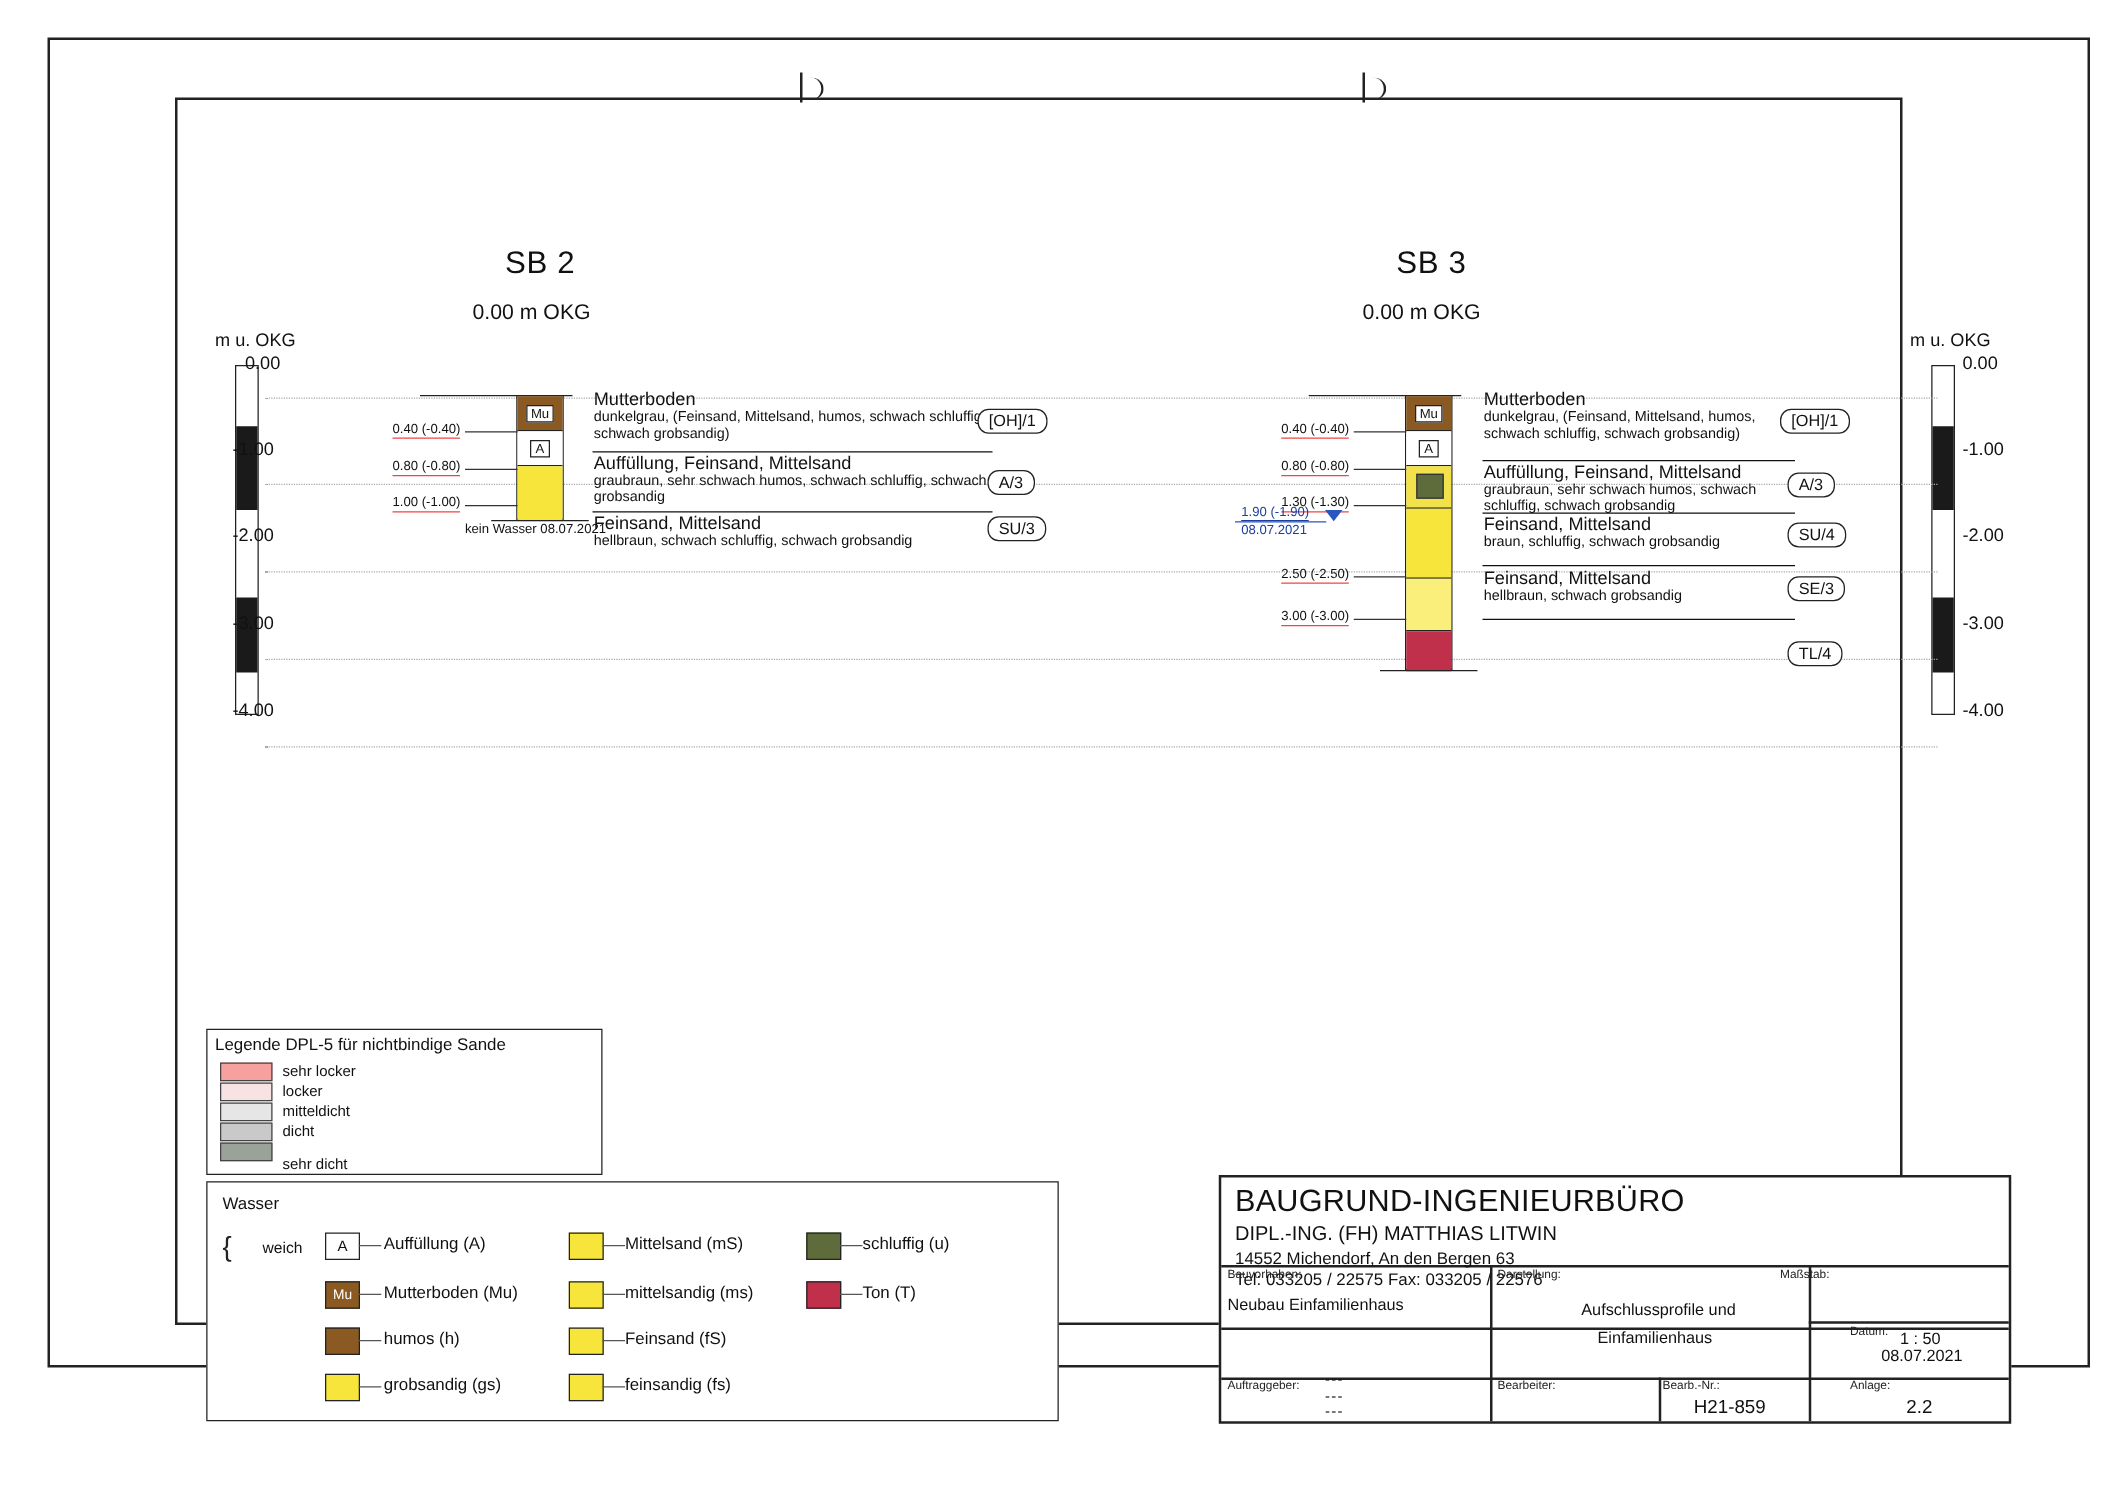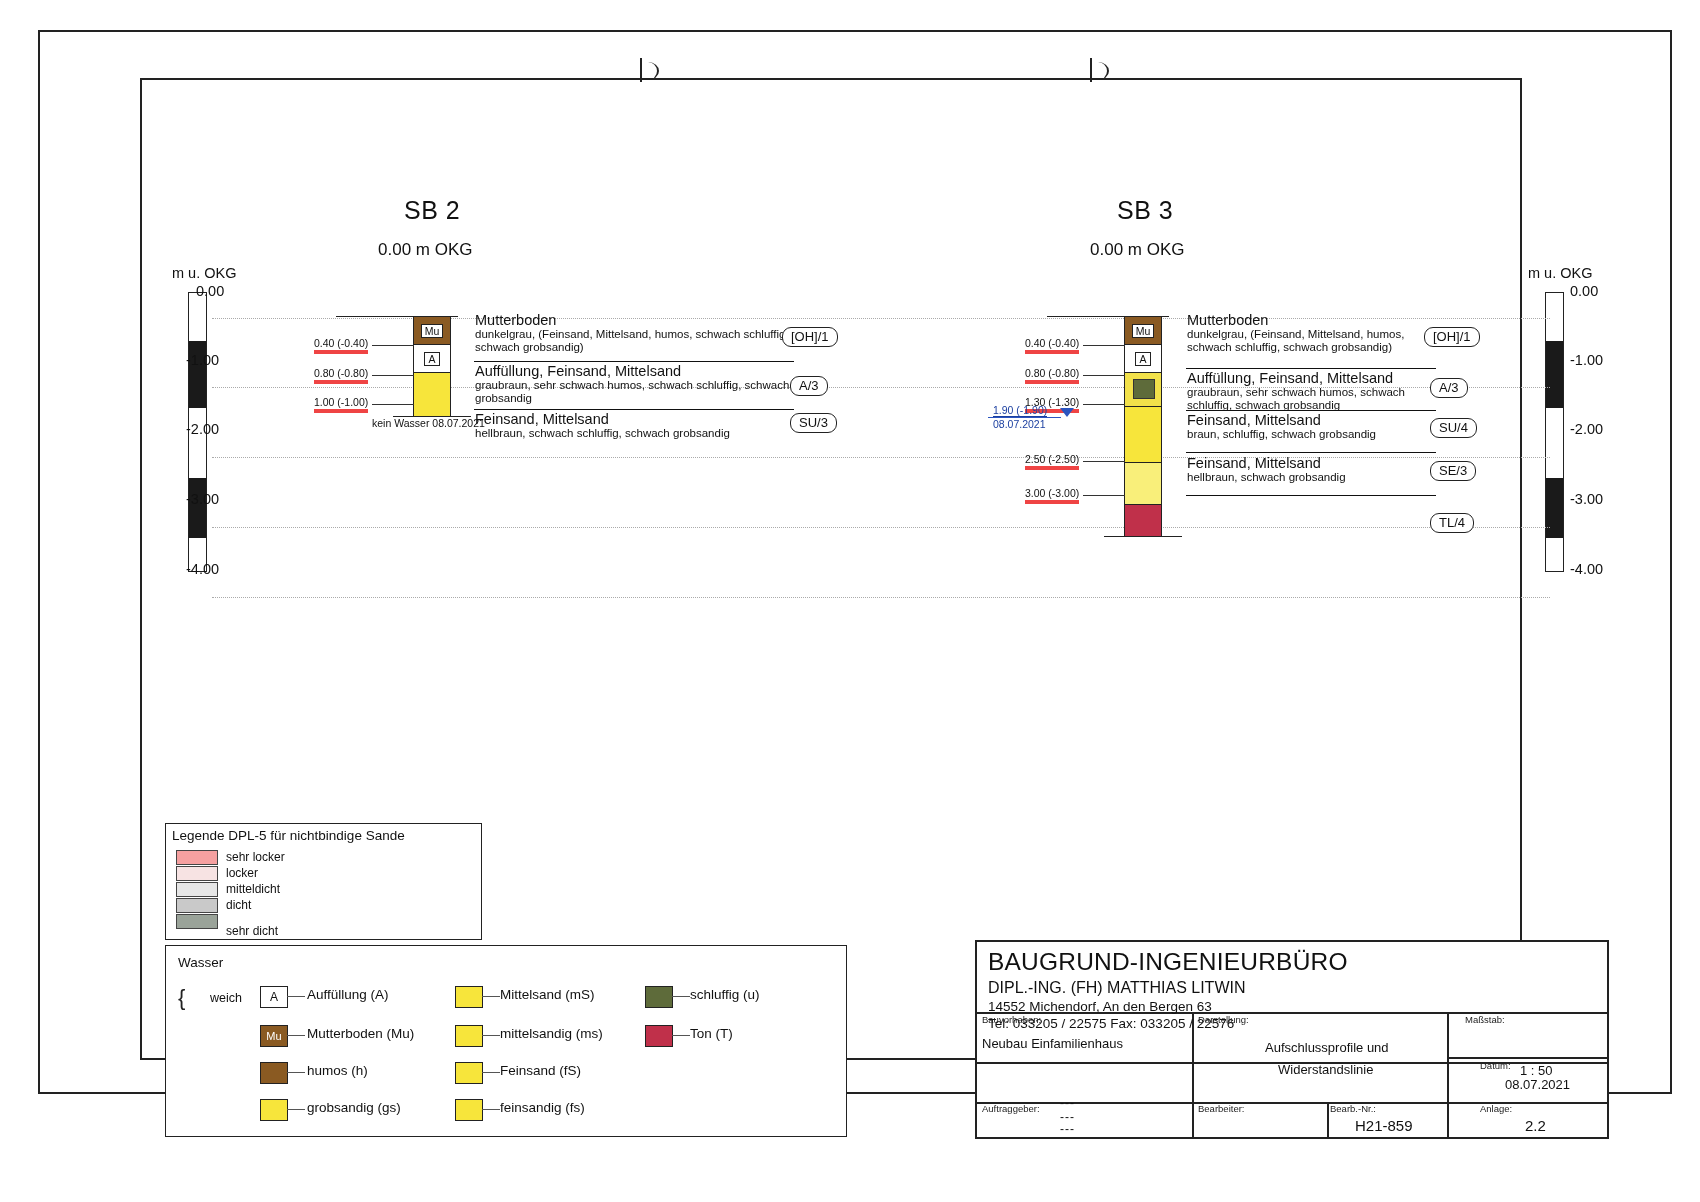--- a/index.html
+++ b/index.html
@@ -31,21 +31,21 @@
   .sand{background:#f7e53b;}
   .sandl{background:#f9ef7a;}
   .ton{background:#c0304a;}
   .capline{position:absolute;height:0;border-top:1.4px solid #222;}
 
   .lyr-letter{position:absolute;left:0;width:100%;text-align:center;font-size:11px;color:#111;top:50%;transform:translateY(-50%);}
   .boxlet{display:inline-block;border:1px solid #222;background:#fff;padding:0 3px;font-size:10.5px;line-height:12px;}
 
   
   .depth{position:absolute;font-size:10.5px;white-space:nowrap;}
-  .depth .u{border-bottom:4px solid #ef4444;padding-bottom:1px;}
+  .depth .u{border-bottom:1px solid #ef4444;padding-bottom:1px;}
   .lead{position:absolute;height:0;border-top:1px solid #333;}
 
   
   .desc{position:absolute;width:330px;}
   .desc .h{font-size:14.5px;line-height:16px;}
   .desc .b{font-size:11.5px;line-height:13px;}
   .code{position:absolute;border:1px solid #222;border-radius:9px;padding:1px 8px 2px 8px;font-size:13px;background:#fff;white-space:nowrap;}
   .hr{position:absolute;height:0;border-top:1px solid #111;}
   .hr-dot{position:absolute;height:0;border-top:1px dotted #aaa;}
 
@@ -302,23 +302,23 @@
   <div class="tb-t1" style="left:988px;top:948px;">BAUGRUND-INGENIEURBÜRO</div>
   <div class="tb-t2" style="left:988px;top:979px;">DIPL.-ING. (FH) MATTHIAS LITWIN</div>
   <div class="tb-t3" style="left:988px;top:999px;">14552 Michendorf, An den Bergen 63</div>
   <div class="tb-t3" style="left:988px;top:1016px;">Tel:  033205 / 22575      Fax:  033205 / 22576</div>
 
   <div class="tb-k" style="left:982px;top:1014px;">Bauvorhaben:</div>
   <div class="tb-v" style="left:982px;top:1036px;">Neubau Einfamilienhaus</div>
 
   <div class="tb-k" style="left:1198px;top:1014px;">Darstellung:</div>
   <div class="tb-v" style="left:1265px;top:1040px;">Aufschlussprofile und</div>
-  <div class="tb-v" style="left:1278px;top:1062px;">Widerstandslinie</div>
-
-  <div class="tb-k" style="left:1465px;top:1014px;">Maßstab:</div>
+  <div class="tb-v" style="left:1278px;top:1062px;">Einfamilienhaus</div>
+
+  <div class="tb-k" style="left:1424px;top:1014px;">Maßstab:</div>
   <div class="tb-v" style="left:1520px;top:1036px;margin-top:27px;">1 : 50</div>
 
   <div class="tb-k" style="left:1480px;top:1060px;">Datum:</div>
   <div class="tb-v" style="left:1505px;top:1077px;">08.07.2021</div>
 
   <div class="tb-k" style="left:982px;top:1103px;">Auftraggeber:</div>
   <div class="dots" style="left:1060px;top:1096px;">---</div>
   <div class="dots" style="left:1060px;top:1110px;">---</div>
   <div class="dots" style="left:1060px;top:1122px;">---</div>
 

